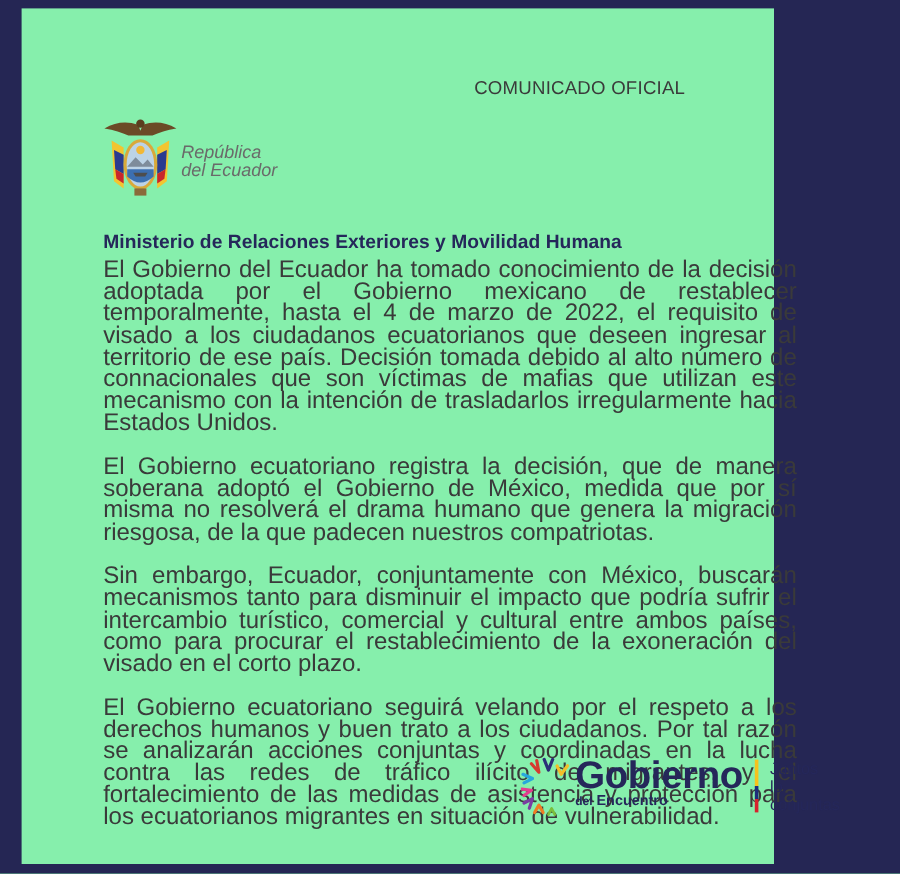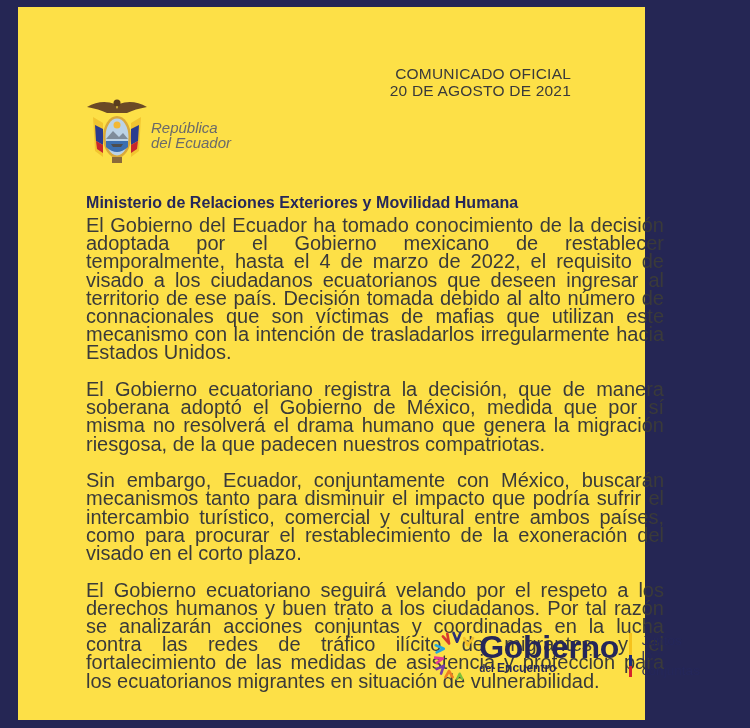--- a/index.html
+++ b/index.html
@@ -13,21 +13,21 @@
       position: relative;
       overflow: hidden;
       font-family: "Liberation Sans", "DejaVu Sans", sans-serif;
     }
     .page {
       position: absolute;
       left: 18px;
       top: 7px;
       width: 627px;
       height: 713px;
-      background: #fde047;
+      background: #86efac;
     }
     .comunicado {
       position: absolute;
       top: 58px;
       right: 74px;
       text-align: right;
       color: #3a3a3a;
       font-size: 15.5px;
       line-height: 17px;
       letter-spacing: 0.2px;
@@ -122,21 +122,20 @@
       font-weight: 500;
     }
   </style>
 </head>
 <body>
 
 <div class="page">
 
   <div class="comunicado">
     <div>COMUNICADO OFICIAL</div>
-    <div>20 DE AGOSTO DE 2021</div>
   </div>
 
   <div class="republica">
     <svg class="coat" viewBox="0 0 64 76">
 
       <path d="M2 12 Q16 4 30 9 L32 14 L34 9 Q48 4 62 12 Q50 14 42 18 L22 18 Q14 14 2 12 Z" fill="#6b4a26"></path>
       <circle cx="32" cy="8" r="3.5" fill="#5a3d1e"></circle>
 
       <path d="M8 22 L18 28 L18 62 L10 56 Z" fill="#f2c530"></path>
       <path d="M10 30 L18 34 L18 50 L11 46 Z" fill="#2a3b8f"></path>

